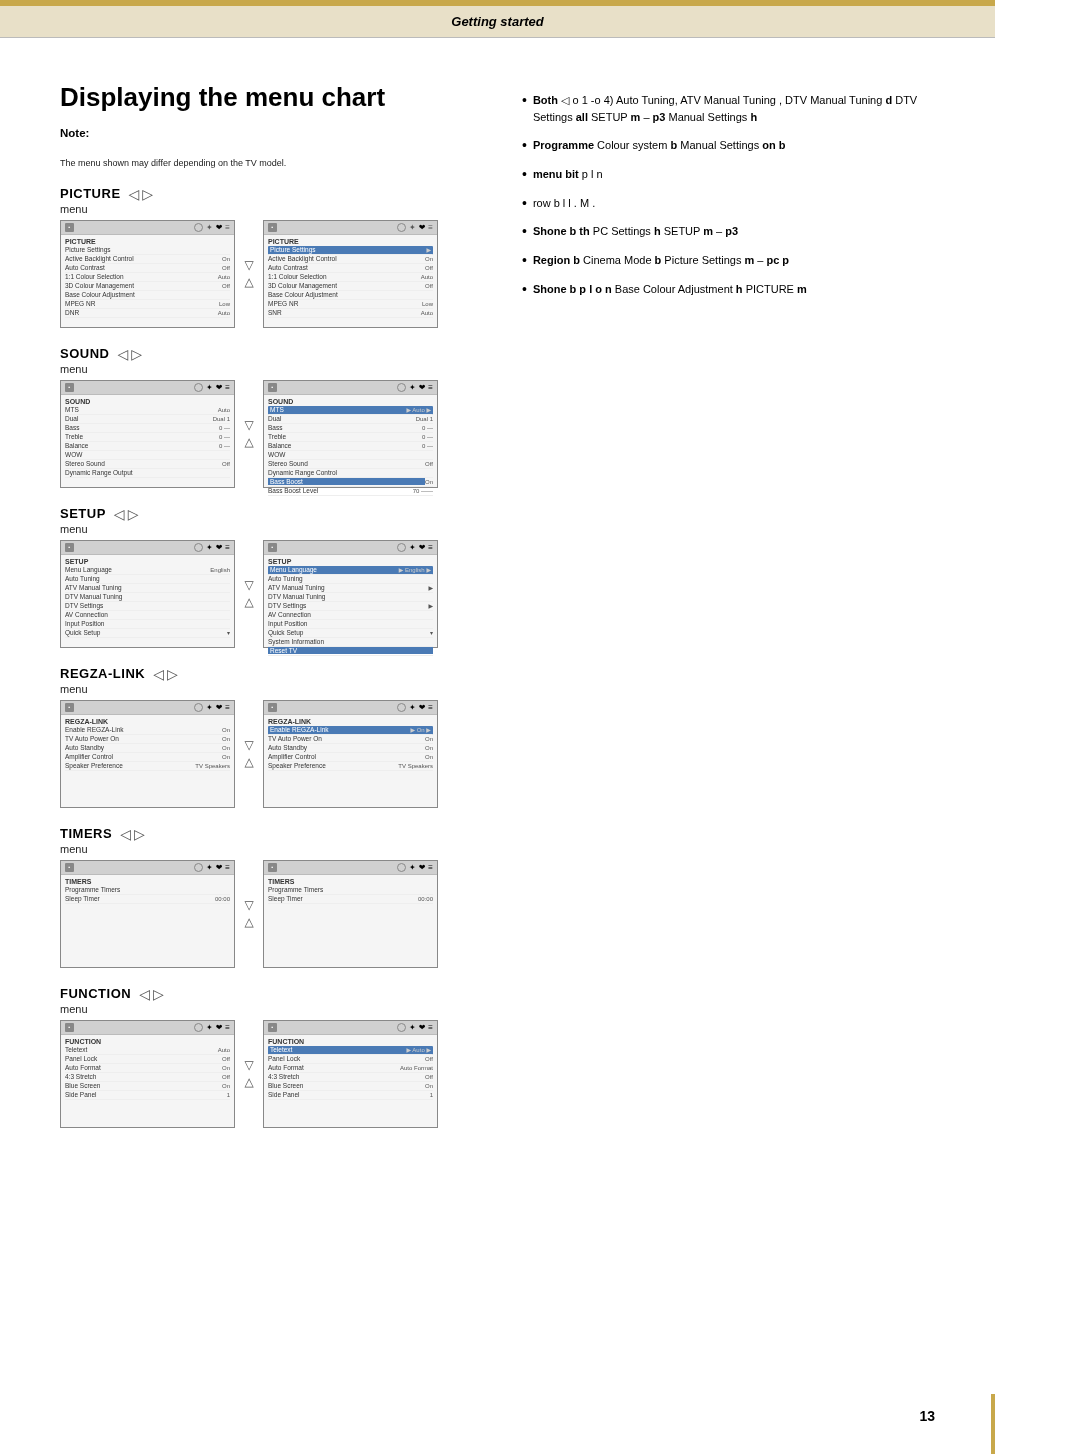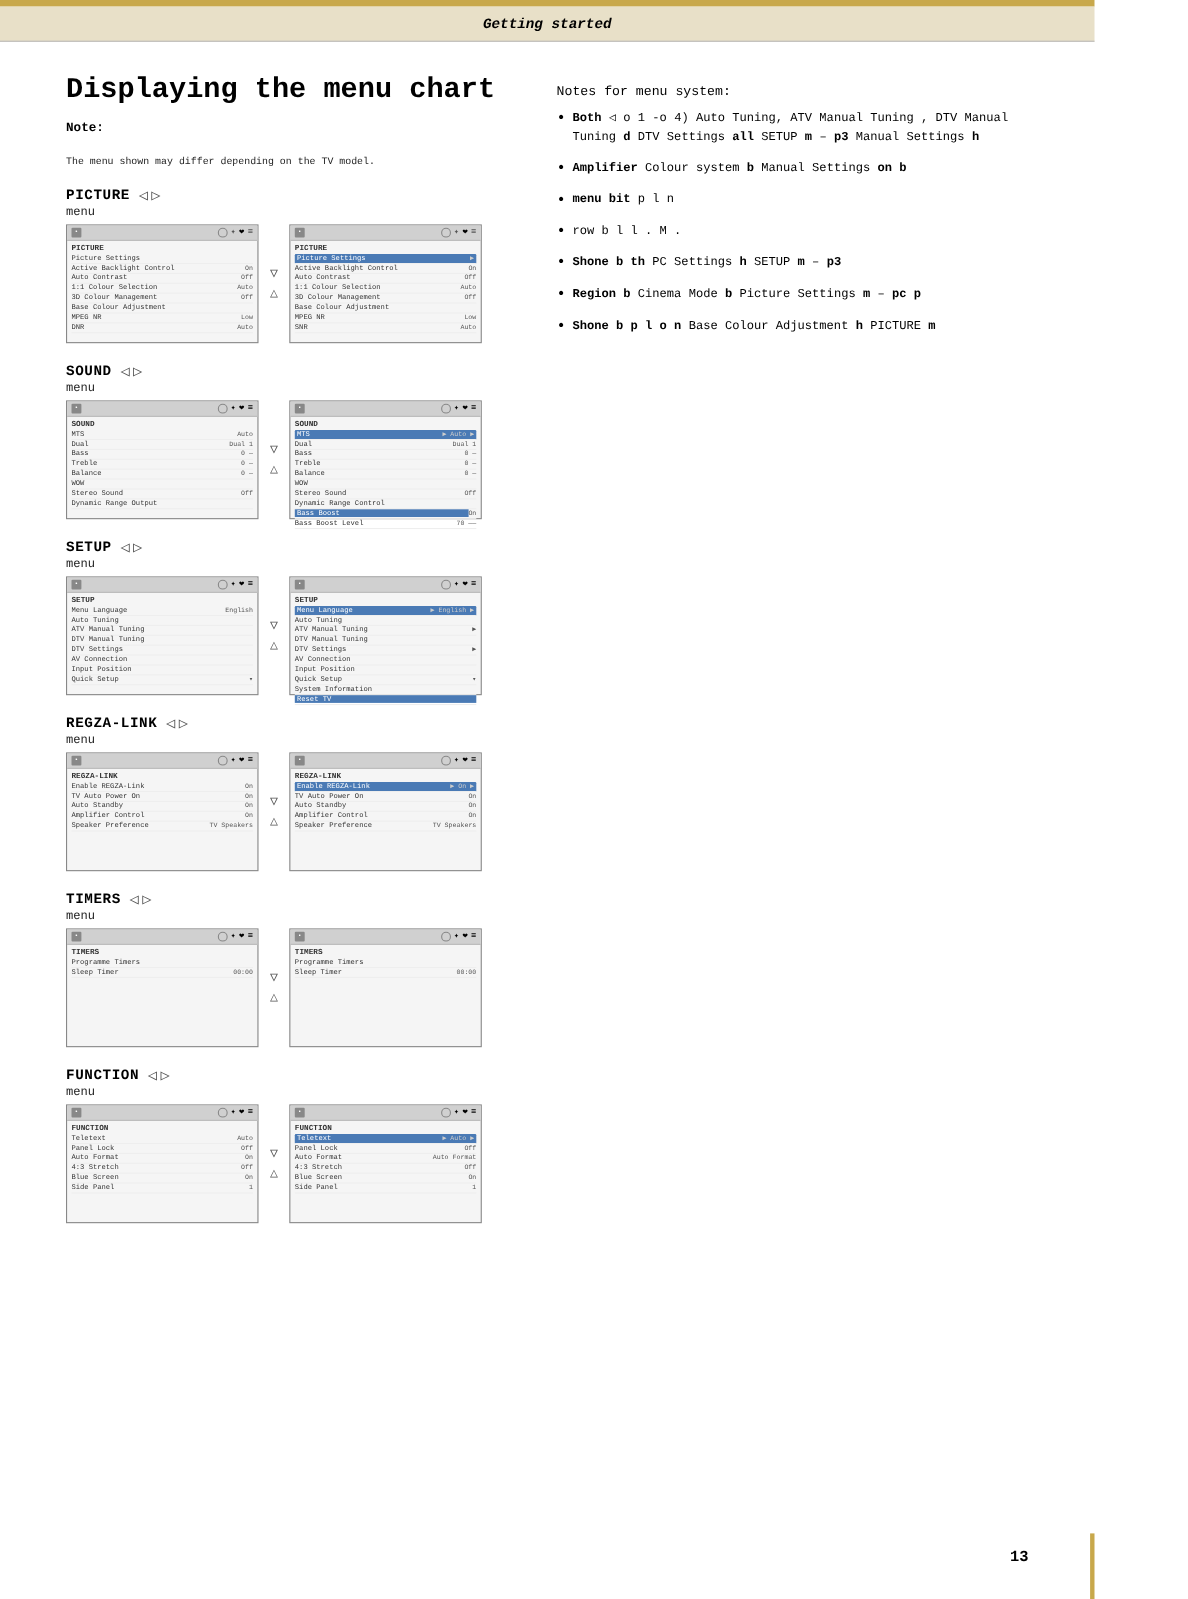--- a/index.html
+++ b/index.html
@@ -10,43 +10,42 @@
       font-family: Arial, sans-serif;
       font-size: 13px;
       color: #000;
       overflow: hidden;
     }
     .page {
       width: 995px;
       height: 1454px;
       position: relative;
       padding: 0;
-      font-family: Liberation Mono, monospace;
     }
     
     .top-bar {
       width: 100%;
       height: 6px;
       background: #c8a84b;
     }
     
     .getting-started-bar {
       width: 100%;
       background: #e8e0c8;
       padding: 8px 60px;
       font-style: italic;
       font-weight: bold;
       font-size: 13px;
       text-align: center;
       border-bottom: 1px solid #bbb;
     }
     .content {
       display: flex;
-      padding: 28px 60px 30px 60px;
-      gap: 26px;
+      padding: 44px 60px 30px 60px;
+      gap: 42px;
     }
     .left-col {
       flex: 0 0 420px;
     }
     .right-col {
       flex: 1;
       padding-top: 10px;
     }
     .page-title {
       font-size: 26px;
@@ -818,32 +817,31 @@
                   <span class="tv-row-value">1</span>
                 </div>
             </div>
           </div>
         </div>
       </div>
 
     </div>
 
     <div class="right-col">
-      <div class="notes-title">Notes for menu system:</div>
       <ul class="notes-list">
         <li>
           <span class="bullet">•</span>
           <span class="note-item-text">
             <span class="note-bold">Both</span> ◁ o 1 -o 4) Auto Tuning, ATV Manual Tuning , DTV Manual Tuning <span class="note-bold">d</span> DTV Settings <span class="note-bold">all</span> SETUP <span class="note-bold">m</span> – <span class="note-bold">p3</span> Manual Settings <span class="note-bold">h</span>
           </span>
         </li>
         <li>
           <span class="bullet">•</span>
           <span class="note-item-text">
-            <span class="note-bold">Amplifier</span> Colour system <span class="note-bold">b</span> Manual Settings <span class="note-bold">on b</span>
+            <span class="note-bold">Programme</span> Colour system <span class="note-bold">b</span> Manual Settings <span class="note-bold">on b</span>
           </span>
         </li>
         <li>
           <span class="bullet">•</span>
           <span class="note-item-text">
             <span class="note-bold">menu bit</span> p l n
           </span>
         </li>
         <li>
           <span class="bullet">•</span>

